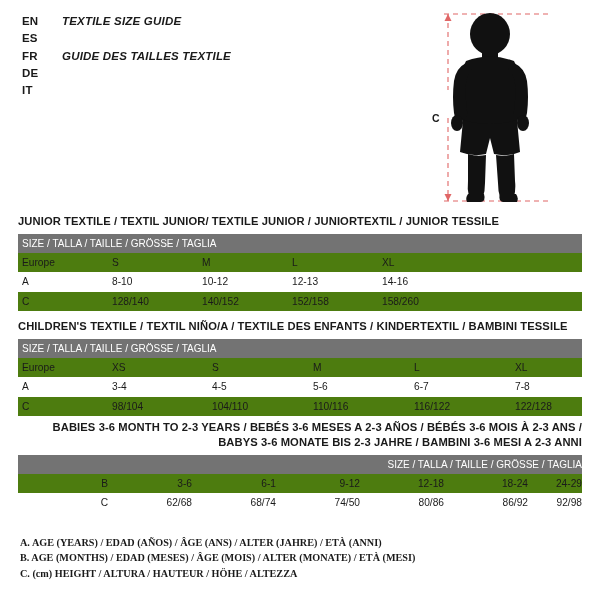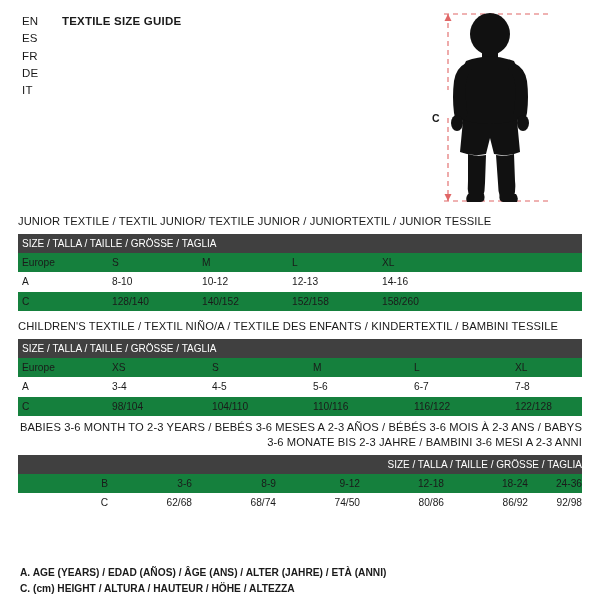--- a/index.html
+++ b/index.html
@@ -31,27 +31,28 @@
   .lang-row {
     display: flex;
     align-items: flex-start;
     line-height: 1.33;
     margin-bottom: 2px;
   }
   .lang-code {
     width: 40px;
     flex: 0 0 40px;
     font-size: 11.5px;
-    font-weight: normal;
+    font-weight: bold;
     letter-spacing: 0.2px;
   }
   .lang-title {
     font-size: 11.5px;
     font-weight: bold;
     letter-spacing: 0.2px;
+    font-style: italic;
   }
 
   
   .figure {
     position: absolute;
     right: 10px;
     top: 8px;
     width: 160px;
     height: 200px;
   }
@@ -65,60 +66,61 @@
   }
 
   
   .section {
     position: absolute;
     left: 18px;
     width: 564px;
   }
   .section-title {
     font-size: 11.2px;
-    font-weight: normal;
+    font-weight: bold;
     letter-spacing: 0.1px;
     margin-bottom: 5px;
     line-height: 1.35;
   }
   table.size {
     border-collapse: collapse;
     width: 100%;
     table-layout: fixed;
   }
   table.size td {
     font-size: 10.2px;
     padding: 3px 0 3px 4px;
     vertical-align: middle;
     line-height: 1.3;
   }
   tr.head td {
-    background: #404040;
+    background: #737373;
     color: #ffffff;
     font-size: 10px;
     font-weight: normal;
     padding: 3px 0 3px 4px;
   }
   tr.shade td {
-    background: #15803d;
+    background: #4d7c0f;
     margin-left: 32px;
   }
   tr.plain td {
     background: #ffffff;
   }
   td.lbl {
     font-weight: normal;
   }
 
   
   .footer {
     position: absolute;
     left: 20px;
-    bottom: 3px;
+    bottom: 18px;
     width: 560px;
+    font-family: Liberation Serif, serif;
   }
   .footer div {
     font-size: 10.2px;
     line-height: 1.55;
     font-weight: bold;
   }
 </style>
 </head>
 <body>
 
@@ -127,20 +129,21 @@
   <div class="header">
     <div class="lang-row">
       <span class="lang-code">EN</span>
       <span class="lang-title">TEXTILE SIZE GUIDE</span>
     </div>
     <div class="lang-row">
       <span class="lang-code">ES</span>
     </div>
     <div class="lang-row">
       <span class="lang-code">FR</span>
+      <span class="lang-title">GUIDE DES TAILLES TEXTILE</span>
     </div>
     <div class="lang-row">
       <span class="lang-code">DE</span>
     </div>
     <div class="lang-row">
       <span class="lang-code">IT</span>
     </div>
   </div>
 
   <div class="figure">
@@ -280,37 +283,38 @@
           <col style="width:84px">
           <col>
       </colgroup>
       <tbody>
         <tr class="head">
           <td colspan="7">SIZE / TALLA / TAILLE / GRÖSSE / TAGLIA</td>
         </tr>
         <tr class="shade">
           <td class="lbl">B</td>
           <td>3-6</td>
-          <td>8-9</td>
+          <td>6-1</td>
           <td>9-12</td>
           <td>12-18</td>
           <td>18-24</td>
-          <td>24-36</td>
+          <td>24-29</td>
         </tr>
         <tr class="plain">
           <td class="lbl">C</td>
           <td>62/68</td>
           <td>68/74</td>
           <td>74/50</td>
           <td>80/86</td>
           <td>86/92</td>
           <td>92/98</td>
         </tr>
       </tbody>
     </table>
   </div>
 
   <div class="footer">
     <div>A. AGE (YEARS) / EDAD (AÑOS) / ÂGE (ANS) / ALTER (JAHRE) / ETÀ (ANNI)</div>
+    <div>B. AGE (MONTHS) / EDAD (MESES) / ÂGE (MOIS) / ALTER (MONATE) / ETÀ (MESI)</div>
     <div>C. (cm) HEIGHT / ALTURA / HAUTEUR / HÖHE / ALTEZZA</div>
   </div>
 
 </div>
 
 </body></html>

